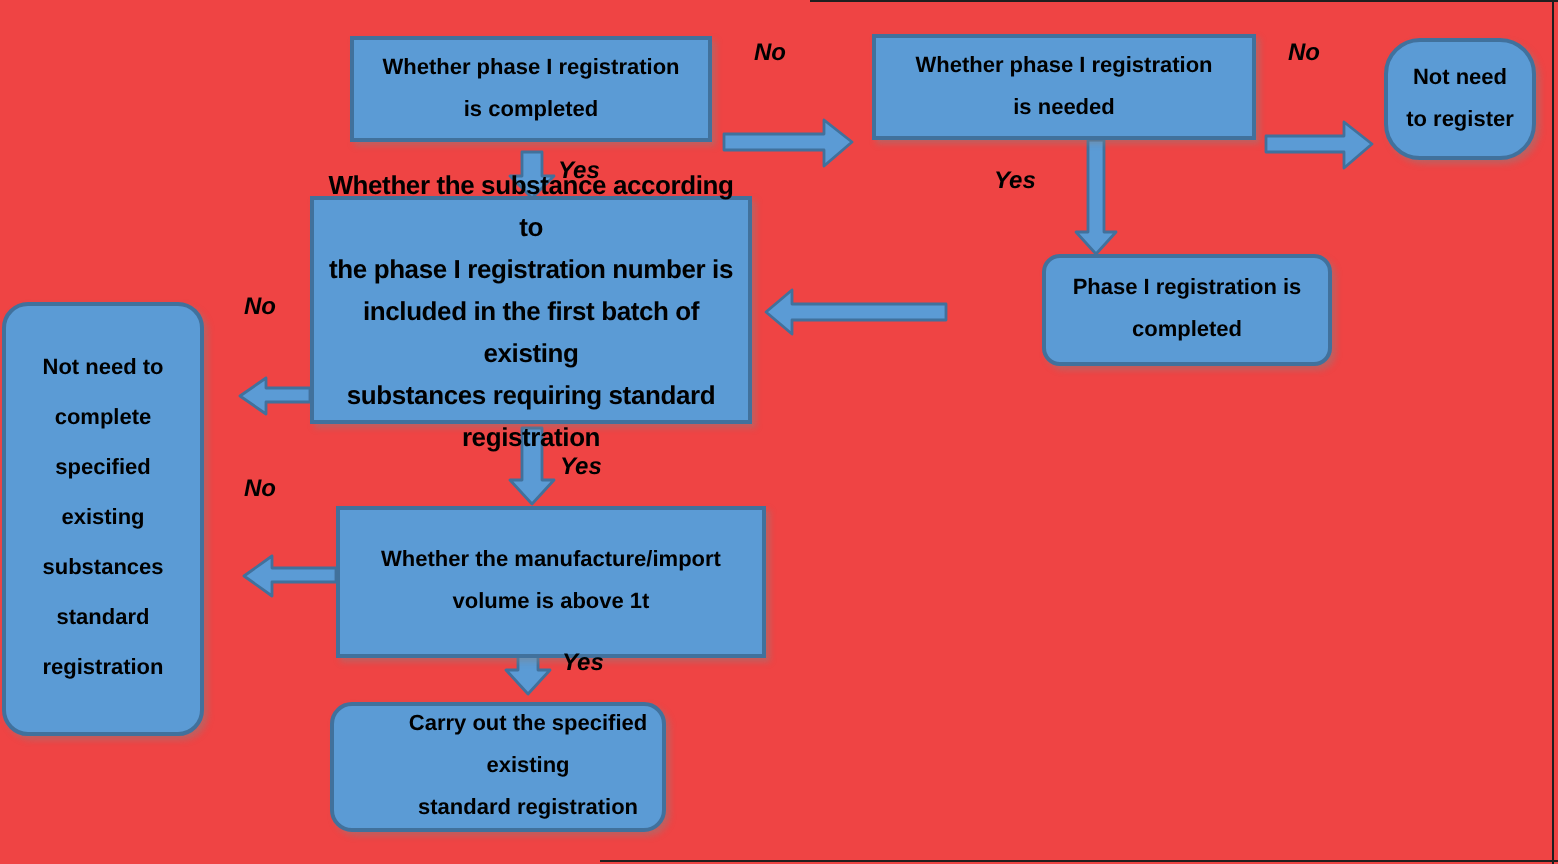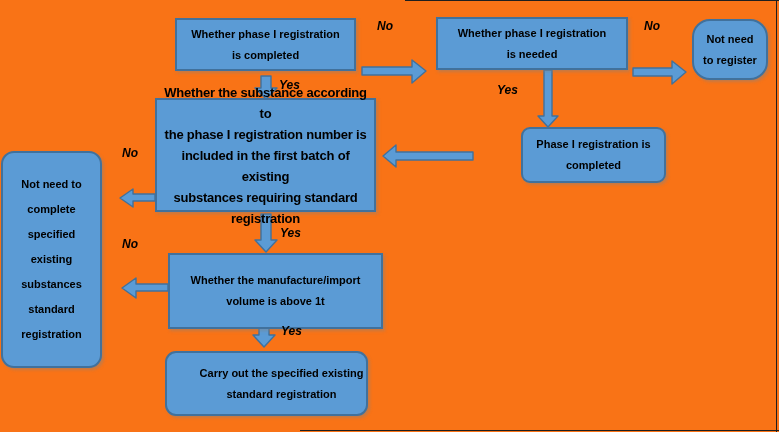--- a/index.html
+++ b/index.html
@@ -1,19 +1,19 @@
 <!DOCTYPE html>
 <html><head>
 <meta charset="utf-8">
 <style>
   html,body{margin:0;padding:0;background:#ffffff;}
   .canvas{
     position:relative;
     width:779px;height:432px;
-    background:#f97316;
+    background:#ef4444;
     overflow:hidden;
     font-family:"Liberation Sans", sans-serif;
   }
   
   .border-top{position:absolute;left:405px;top:0;width:374px;height:1px;background:#1f1f1f;}
   .border-right{position:absolute;left:776px;top:0;width:1px;height:432px;background:#1f1f1f;}
   .border-bottom{position:absolute;left:300px;top:430px;width:479px;height:1px;background:#1f1f1f;}
 
   .arrows{position:absolute;left:0;top:0;width:779px;height:432px;}
   .arrows polygon{fill:#5b9bd5;stroke:#41719c;stroke-width:1.4;stroke-linejoin:round;}
@@ -33,21 +33,21 @@
     box-shadow:2px 2px 3px rgba(130,130,130,0.45);
   }
 
   .n-a{left:175px;top:18px;width:181px;height:53px;}
   .n-b{left:436px;top:17px;width:192px;height:53px;}
   .n-c{left:692px;top:19px;width:76px;height:61px;border-radius:18px;}
   .n-d{left:473px;top:127px;width:145px;height:56px;border-radius:9px;margin-left:48px;}
   .n-e{left:155px;top:98px;width:221px;height:114px;font-size:13px;letter-spacing:-0.2px;line-height:21px;}
   .n-f{left:1px;top:123px;width:101px;height:217px;border-radius:13px;line-height:25px;margin-top:28px;}
   .n-g{left:168px;top:253px;width:215px;height:76px;}
-  .n-h{left:165px;top:351px;width:203px;height:65px;border-radius:11px;padding-left:30px;}
+  .n-h{left:165px;top:351px;width:168px;height:65px;border-radius:11px;padding-left:30px;}
 
   .edge-label{
     position:absolute;
     color:#000;
     font-weight:bold;
     font-size:12px;
     line-height:14px;
     font-style:italic;
   }
   .l-completed-no{left:377px;top:19px;}

